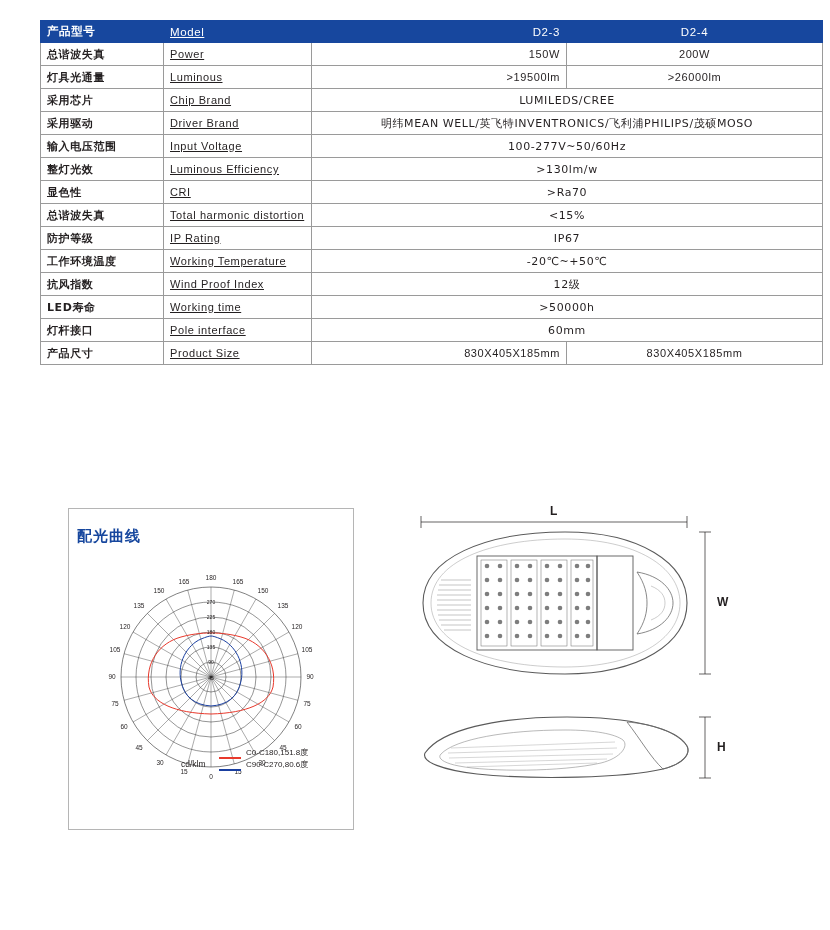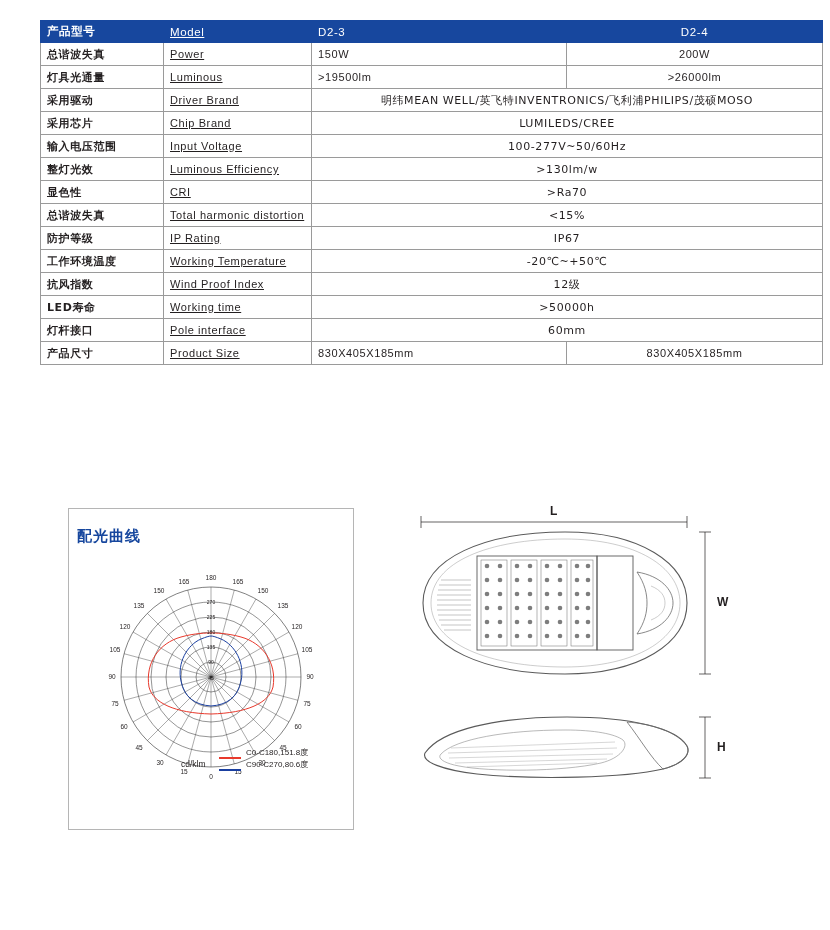--- a/index.html
+++ b/index.html
@@ -39,21 +39,21 @@
   }
   table.spec tr.header td {
     background: #17479e;
     color: #ffffff;
     border: 1px solid #17479e;
     font-size: 11.5px;
     height: 21px;
   }
   td.c-cn { width: 110px; font-weight: bold; font-size: 11.5px; }
   td.c-en { width: 135px; text-decoration: underline; }
-  td.c-v1 { width: 242px; text-align: left; }
+  td.c-v1 { width: 242px; text-align: right; }
   td.c-v2 { width: 243px; text-align: center; }
   td.c-span { text-align: center; }
   tr.header td.c-cn, tr.header td.c-en { text-align: left; }
   tr.header td.c-v1, tr.header td.c-v2 { }
   .cn { font-family: "DejaVu Sans", "Liberation Sans", sans-serif; }
 
   
   .lower {
     position: absolute;
     left: 0;
@@ -139,28 +139,28 @@
           <td class="c-v1">150W</td>
           <td class="c-v2">200W</td>
         </tr>
         <tr>
           <td class="c-cn cn">灯具光通量</td>
           <td class="c-en">Luminous</td>
           <td class="c-v1">&gt;19500lm</td>
           <td class="c-v2">&gt;26000lm</td>
         </tr>
         <tr>
+          <td class="c-cn cn">采用芯片</td>
+          <td class="c-en">Chip Brand</td>
+          <td class="c-span cn" colspan="2">LUMILEDS/CREE</td>
+        </tr>
+        <tr>
           <td class="c-cn cn">采用驱动</td>
           <td class="c-en">Driver Brand</td>
           <td class="c-span cn" colspan="2">明纬MEAN WELL/英飞特INVENTRONICS/飞利浦PHILIPS/茂硕MOSO</td>
-        </tr>
-        <tr>
-          <td class="c-cn cn">采用芯片</td>
-          <td class="c-en">Chip Brand</td>
-          <td class="c-span cn" colspan="2">LUMILEDS/CREE</td>
         </tr>
         <tr>
           <td class="c-cn cn">输入电压范围</td>
           <td class="c-en">Input Voltage</td>
           <td class="c-span cn" colspan="2">100-277V~50/60Hz</td>
         </tr>
         <tr>
           <td class="c-cn cn">整灯光效</td>
           <td class="c-en">Luminous Efficiency</td>
           <td class="c-span cn" colspan="2">&gt;130lm/w</td>

